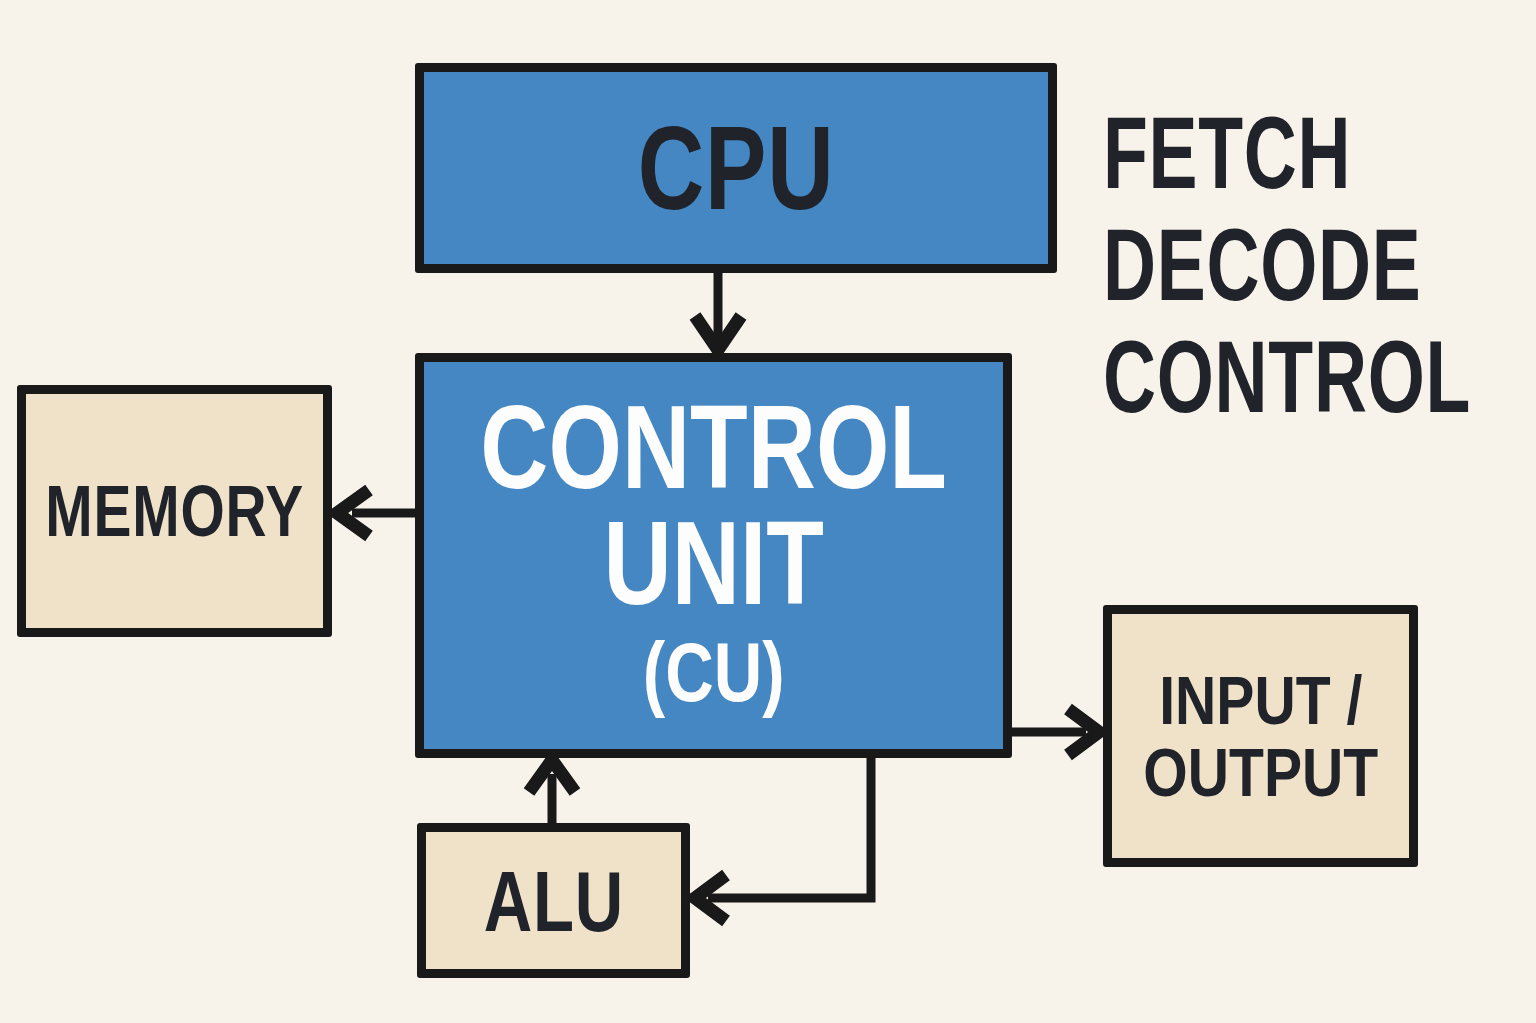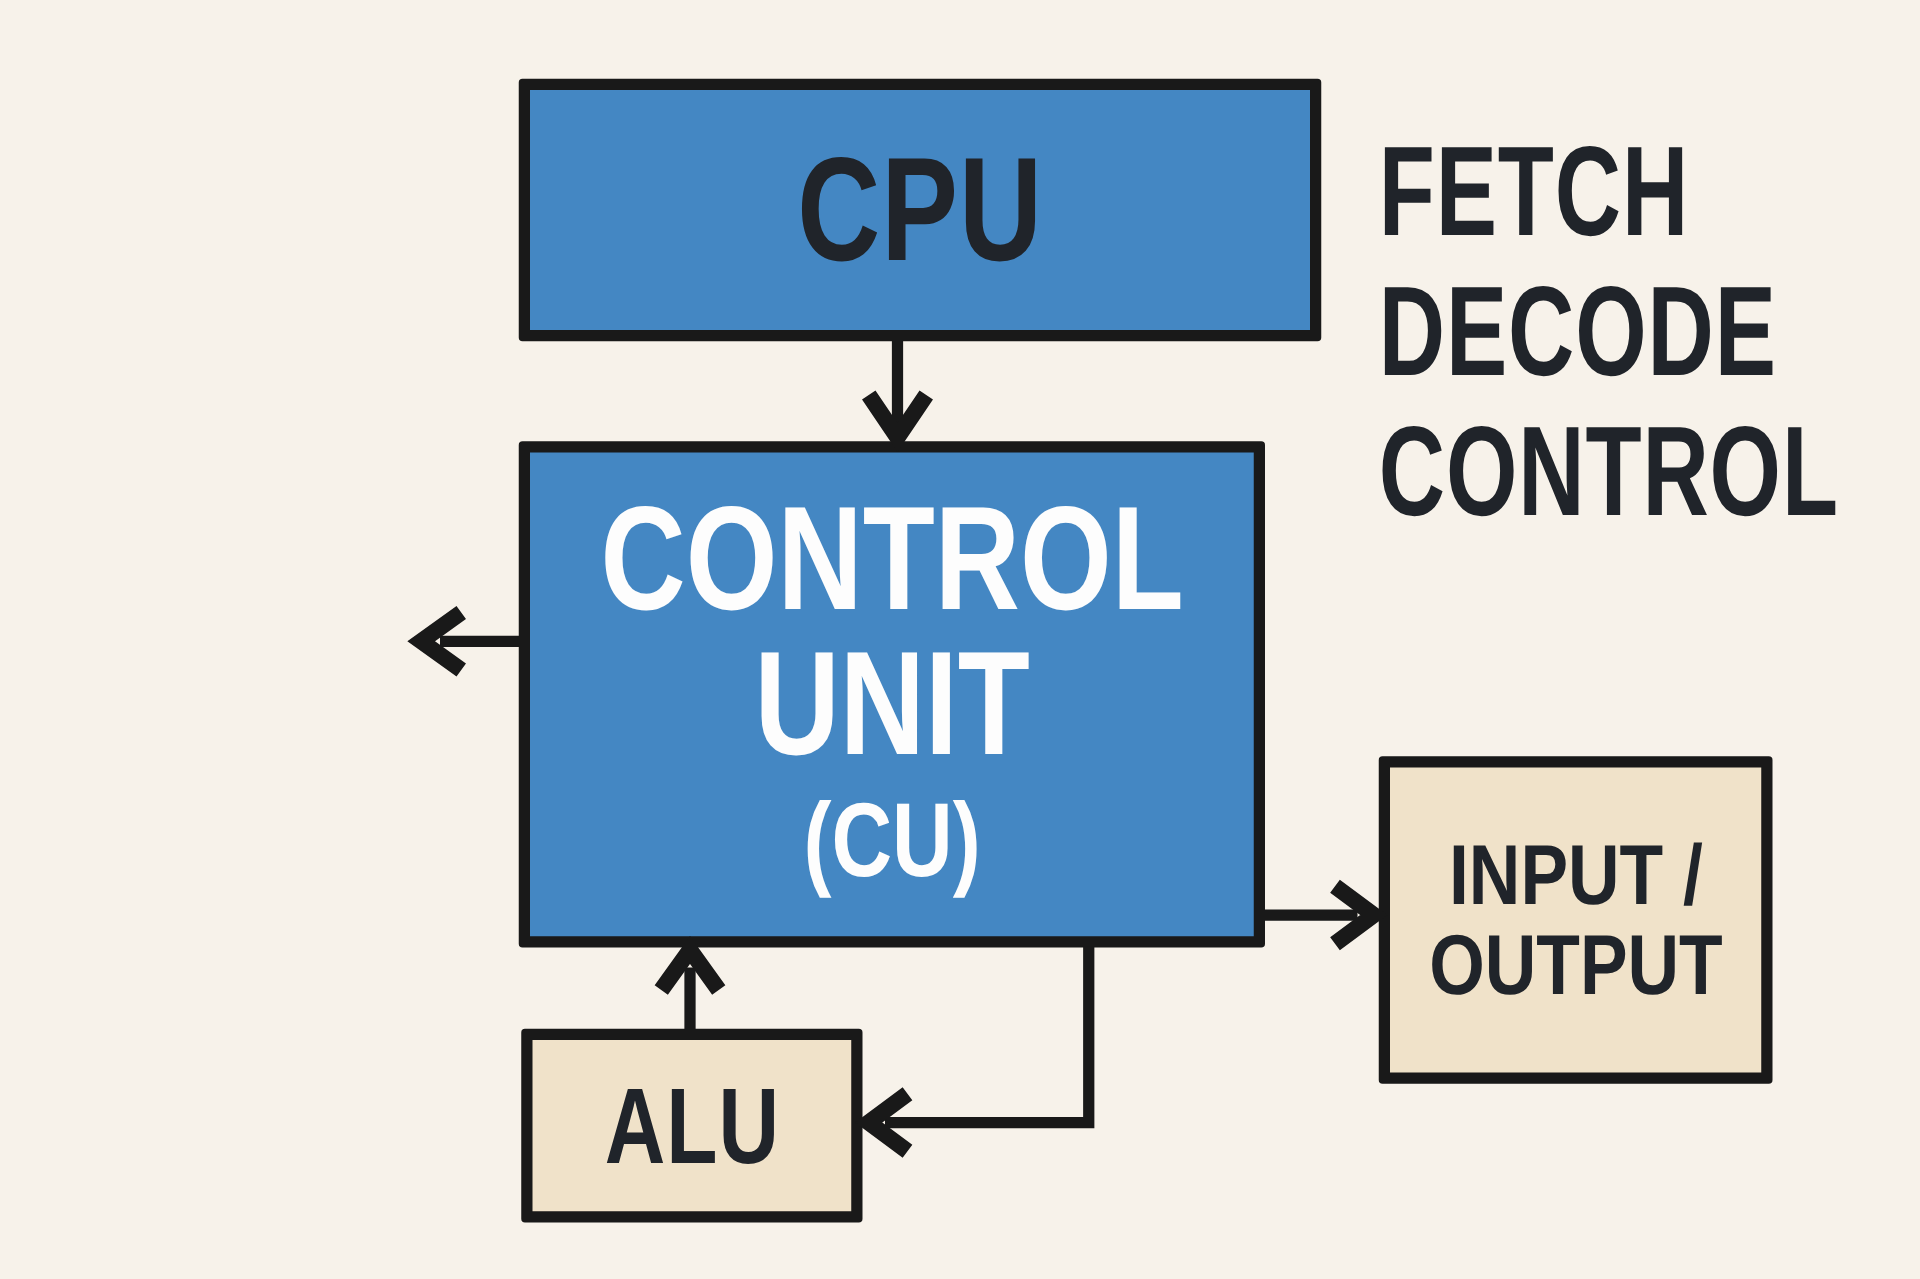--- a/index.html
+++ b/index.html
@@ -114,20 +114,23 @@
   </div>
 
   <div class="box blue" id="cu">
     <div class="cu-text">
       <span class="cu-line">CONTROL</span>
       <span class="cu-line">UNIT</span>
       <span class="cu-sub">(CU)</span>
     </div>
   </div>
 
+  <div class="box beige" id="memory">
+    <span class="label memory-label">MEMORY</span>
+  </div>
 
   <div class="box beige" id="alu">
     <span class="label alu-label">ALU</span>
   </div>
 
   <div class="box beige" id="io">
     <div class="io-text">
       <span class="io-line">INPUT /</span>
       <span class="io-line">OUTPUT</span>
     </div>

